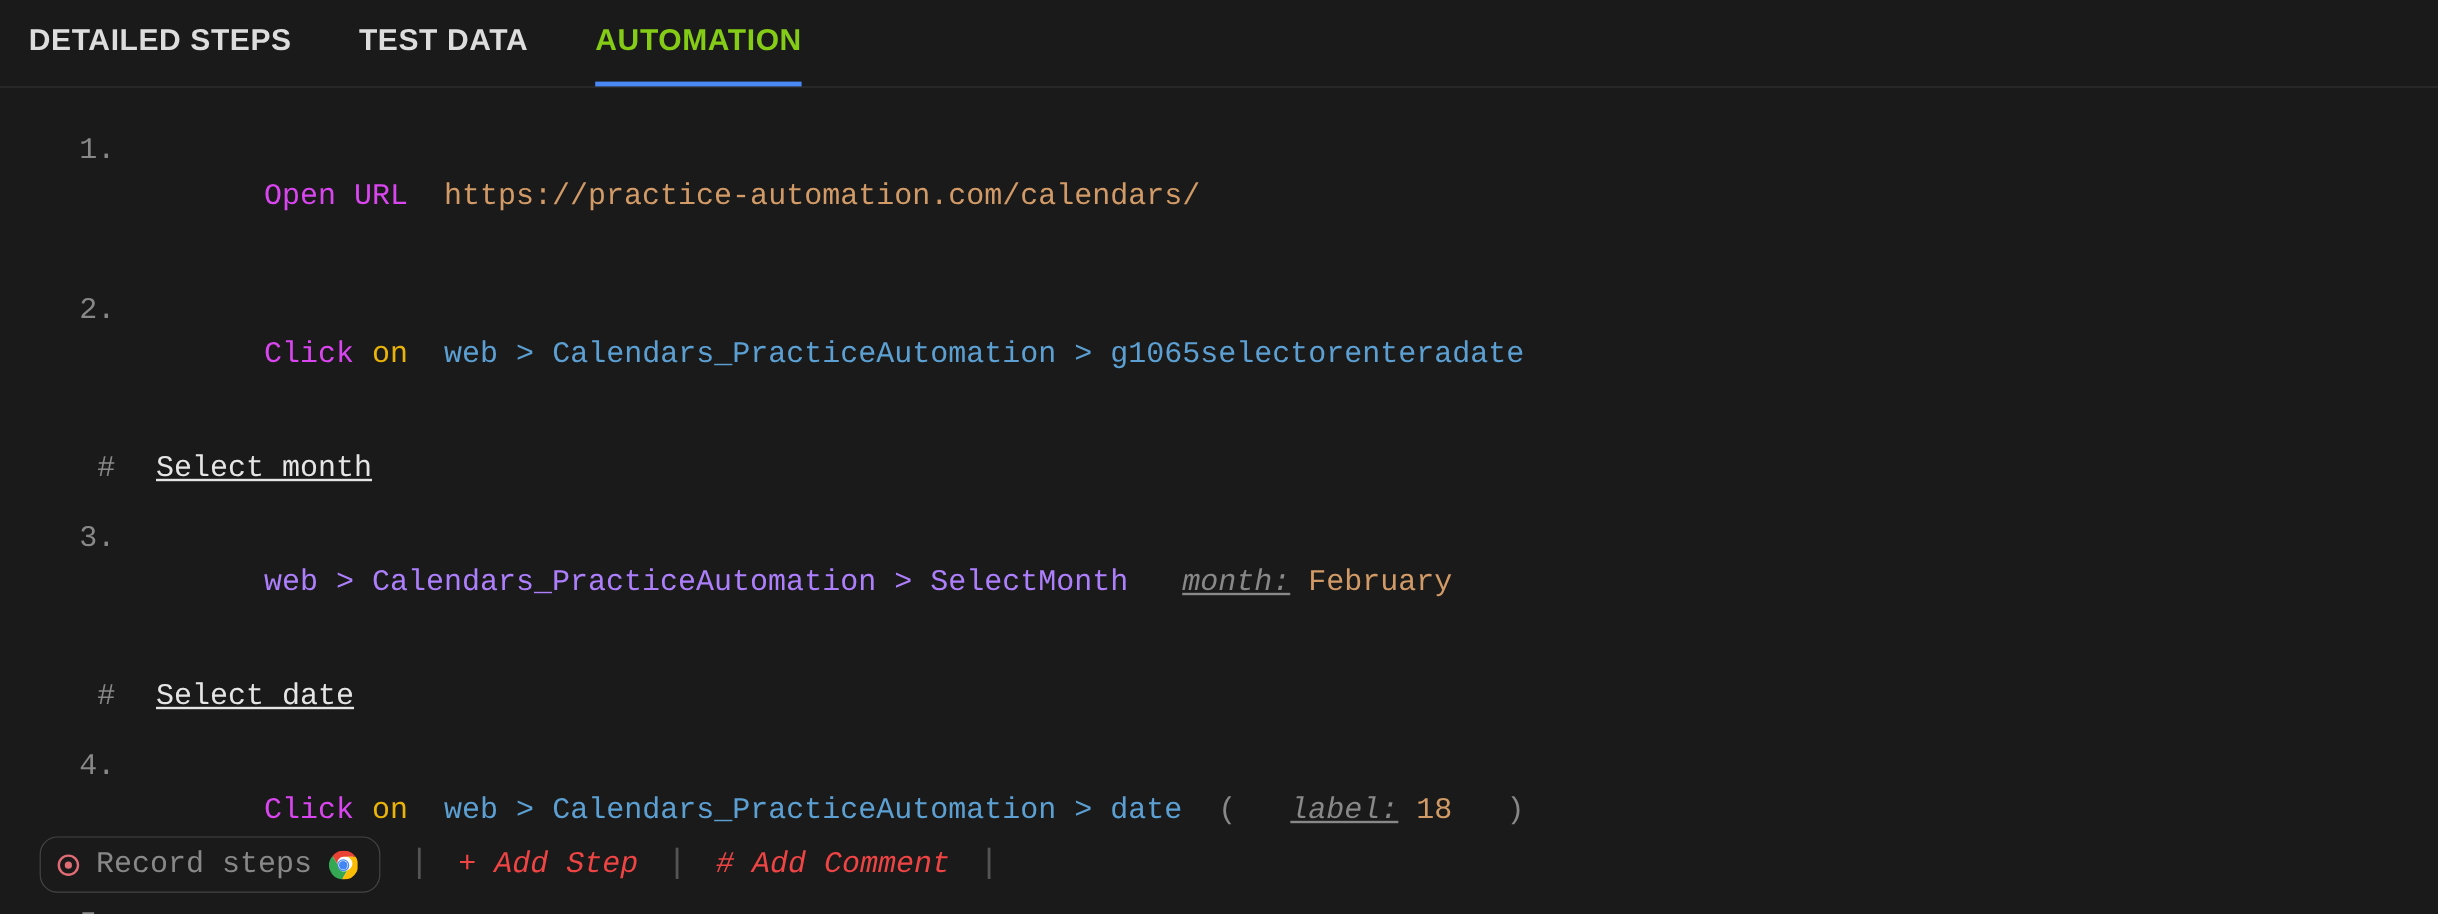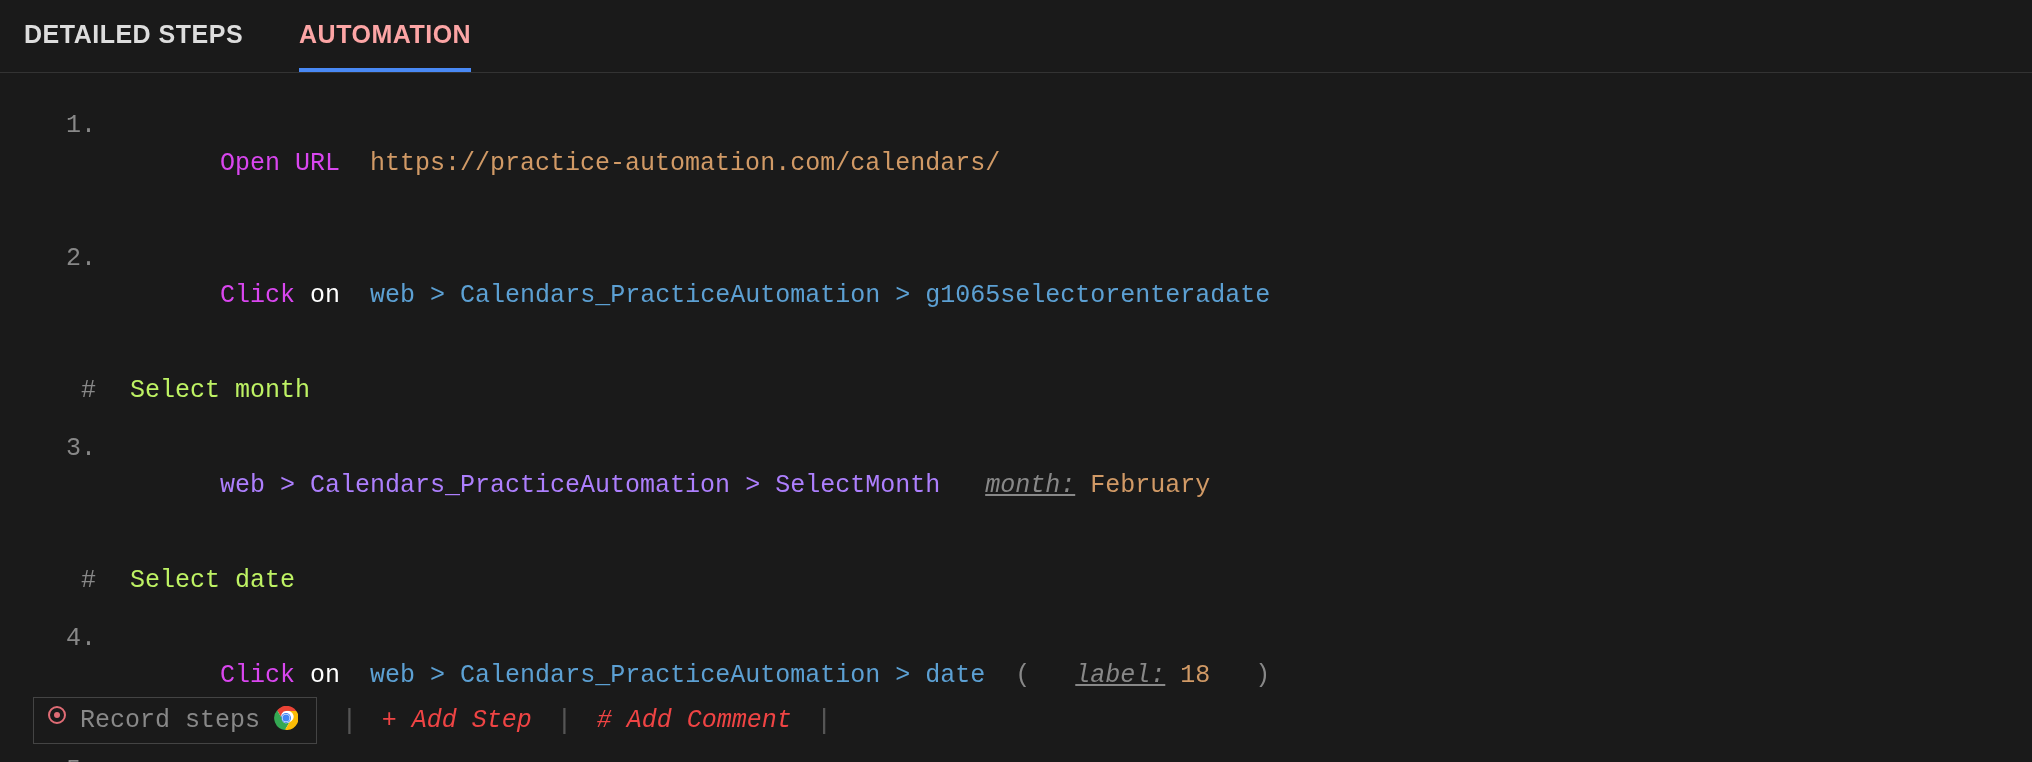--- a/index.html
+++ b/index.html
@@ -21,21 +21,21 @@
   .tab {
     font-size: 25px;
     font-weight: 600;
     color: #ddd;
     letter-spacing: 0.5px;
     padding-bottom: 20px;
     border-bottom: 4px solid transparent;
     cursor: pointer;
   }
   .tab.active {
-    color: #fca5a5;
+    color: #84cc16;
     border-bottom-color: #4989f5;
   }
   .code-area {
     padding: 24px 0 0 0;
     font-family: "SFMono-Regular", Consolas, "Liberation Mono", Menlo, monospace;
     font-size: 25px;
     line-height: 1.5;
   }
   .line {
     display: flex;
@@ -51,41 +51,41 @@
     font-family: inherit;
   }
   .content {
     white-space: pre;
     font-family: inherit;
   }
   .kw-yellow { color: #d946ef; }
   .kw-orange { color: #d19a66; margin-top: 28px; }
   .kw-blue { color: #5ca0d3; }
   .kw-purple { color: #ad7ffd; }
-  .kw-green { color: #bef264; }
+  .kw-green { color: #e5e5e5; text-decoration: underline; }
   .kw-gray { color: #888; }
   .kw-grayital { color: #888; font-style: italic; text-decoration: underline; }
-  .kw-white { color: #ffffff; }
+  .kw-white { color: #eab308; }
 
   .footer {
     position: absolute;
     left: 33px;
     bottom: 18px;
     display: flex;
     align-items: center;
     gap: 0;
     font-family: "SFMono-Regular", Consolas, "Liberation Mono", Menlo, monospace;
     font-size: 25px;
     color: #888;
   }
   .rec-btn {
     display: flex;
-    align-items: flex-start;
+    align-items: center;
     border: 1px solid #444;
-    border-radius: 0;
+    border-radius: 15px;
     padding: 8px 18px 8px 14px;
     gap: 14px;
     cursor: pointer;
   }
   .rec-icon {
     width: 18px; height: 18px;
     border: 2px solid #e06c75;
     border-radius: 50%;
     display: inline-flex;
     align-items: center; justify-content: center;
@@ -105,20 +105,21 @@
     font-style: italic;
     color: #ef4444;
     cursor: pointer;
   }
 </style>
 </head>
 <body>
 
 <div class="tabs">
   <div class="tab">DETAILED STEPS</div>
+  <div class="tab">TEST DATA</div>
   <div class="tab active">AUTOMATION</div>
 </div>
 
 <div class="code-area">
 
   <div class="line">
     <span class="gutter">1.</span>
     <span class="content">
       <span class="kw-yellow">Open URL</span><span>  </span><span class="kw-orange">https://practice-automation.com/calendars/</span>
     </span>

